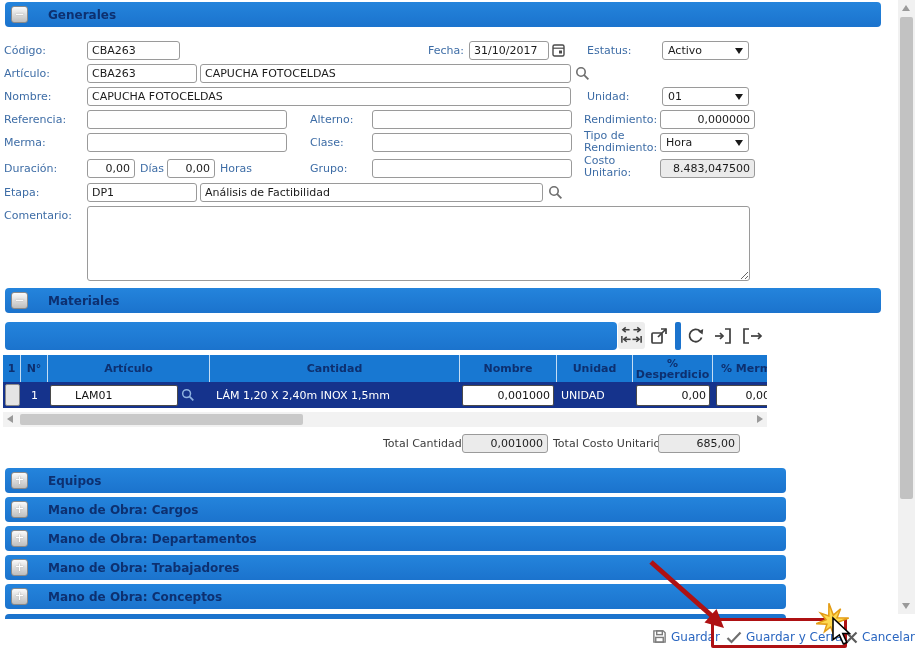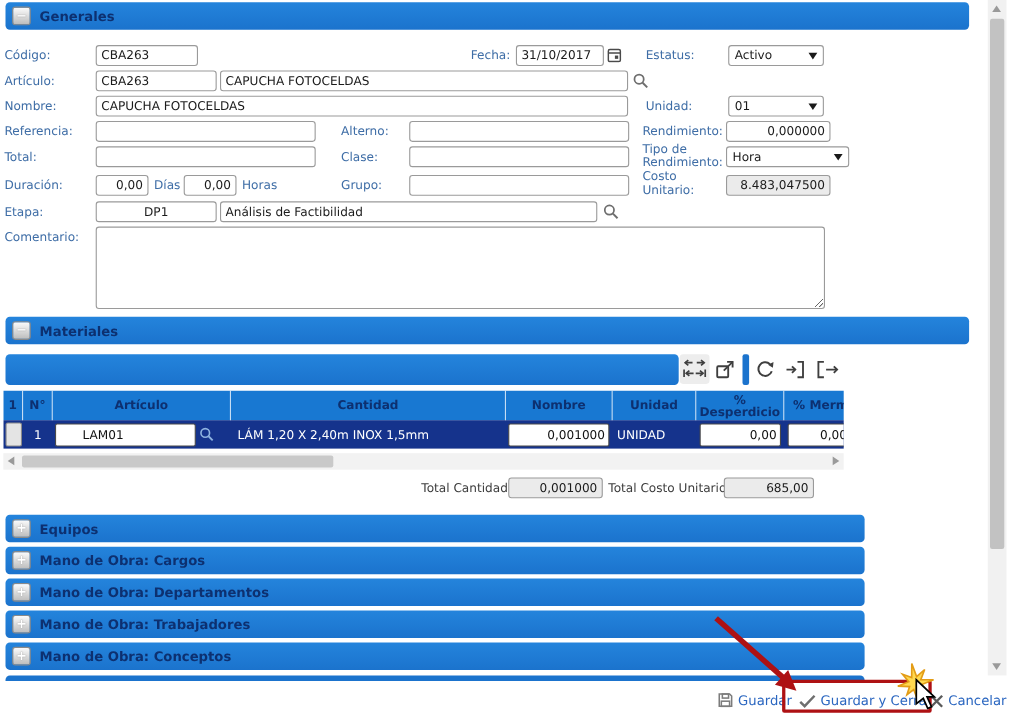--- a/index.html
+++ b/index.html
@@ -7,21 +7,21 @@
           font-family:"DejaVu Sans","Liberation Sans",sans-serif;font-size:11px;color:#1b1b1b;}
   .abs{position:absolute;}
   
   .bar{position:absolute;left:5px;height:25px;border-radius:4px;display:flex;align-items:center;
        background:linear-gradient(180deg,#2484dc 0%,#1b73cd 100%);}
   .bar.wide{width:876px;} .bar.narrow{width:781px;}
   .toggle{width:15px;height:15px;margin-left:6px;border:1px solid #8a8a8a;border-radius:3px;
           background:linear-gradient(180deg,#fbfbfb,#bdbdbd);display:flex;align-items:center;justify-content:center;
           color:#ffffff;font-weight:bold;font-size:12px;line-height:11px;cursor:pointer;
           text-shadow:0 0 1px #777;}
-  .bar-title{margin-left:8px;font-size:12px;font-weight:bold;color:#0d3070;}
+  .bar-title{margin-left:20px;font-size:12px;font-weight:bold;color:#0d3070;}
   
   .lbl{position:absolute;color:#3e6da6;font-size:11px;white-space:nowrap;}
   .lbl.wrap{white-space:normal;line-height:12px;}
   .txt-input{position:absolute;height:19px;border:1px solid #9a9a9a;border-radius:3px;background:#fff;
              font-family:"DejaVu Sans","Liberation Sans",sans-serif;font-size:11px;color:#1b1b1b;
              padding:0 4px;box-sizing:border-box;outline:none;}
   .num{text-align:right;}
   .ro{background:#ebebeb;}
   .select{position:absolute;height:19px;border:1px solid #9a9a9a;border-radius:3px;background:#fff;
           display:flex;align-items:center;justify-content:space-between;padding:0 5px;box-sizing:border-box;cursor:pointer;}
@@ -105,42 +105,42 @@
       <span class="sel-arrow"></span>
   </div>
 
   <span class="lbl" style="left:4px;top:113px">Referencia:</span>
   <input class="txt-input" style="left: 87px; top: 110px; width: 200px;" value="">
   <span class="lbl" style="left:310px;top:113px">Alterno:</span>
   <input class="txt-input" style="left: 372px; top: 110px; width: 200px;" value="">
   <span class="lbl" style="left:584px;top:113px">Rendimiento:</span>
   <input class="txt-input num" style="left: 660px; top: 110px; width: 95px;" value="0,000000">
 
-  <span class="lbl" style="left:4px;top:136px">Total:</span>
+  <span class="lbl" style="left:4px;top:136px">Merma:</span>
   <input class="txt-input" style="left: 87px; top: 133px; width: 200px;" value="">
   <span class="lbl" style="left:310px;top:136px">Clase:</span>
   <input class="txt-input" style="left: 372px; top: 133px; width: 200px;" value="">
   <span class="lbl wrap" style="left:584px;top:130px;width:74px">Tipo de Rendimiento:</span>
-  <div class="select" style="left:660px;top:133px;width:112px">
+  <div class="select" style="left:660px;top:133px;width:89px">
     <span>Hora</span>
       <span class="sel-arrow"></span>
   </div>
 
   <span class="lbl" style="left:4px;top:162px">Duración:</span>
   <input class="txt-input num" style="left: 87px; top: 159px; width: 48px;" value="0,00">
   <span class="lbl" style="left:140px;top:162px">Días</span>
   <input class="txt-input num" style="left: 167px; top: 159px; width: 48px;" value="0,00">
   <span class="lbl" style="left:220px;top:162px">Horas</span>
   <span class="lbl" style="left:310px;top:162px">Grupo:</span>
   <input class="txt-input" style="left: 372px; top: 159px; width: 200px;" value="">
   <span class="lbl wrap" style="left:584px;top:155px;width:60px">Costo Unitario:</span>
   <input class="txt-input num ro" style="left: 660px; top: 159px; width: 95px;" value="8.483,047500">
 
   <span class="lbl" style="left:4px;top:186px">Etapa:</span>
-  <input class="txt-input" style="left: 87px; top: 183px; width: 110px; text-align: center;" value="DP1">
+  <input class="txt-input" style="left: 87px; top: 183px; width: 110px;" value="DP1">
   <input class="txt-input" style="left: 200px; top: 183px; width: 343px;" value="Análisis de Factibilidad">
   <span class="icon-btn" style="left:547px;top:183px;width:16px;height:18px">
     <svg width="15" height="15" viewBox="0 0 15 15">
         <circle cx="6" cy="6" r="4.2" fill="none" stroke="#6e6e6e" stroke-width="1.6"></circle>
         <line x1="9.2" y1="9.2" x2="13.4" y2="13.4" stroke="#6e6e6e" stroke-width="1.8"></line>
       </svg>
   </span>
 
   <span class="lbl" style="left:4px;top:209px">Comentario:</span>
   <textarea class="comment" style="left: 87px; top: 206px; width: 663px; height: 75px;"></textarea>

